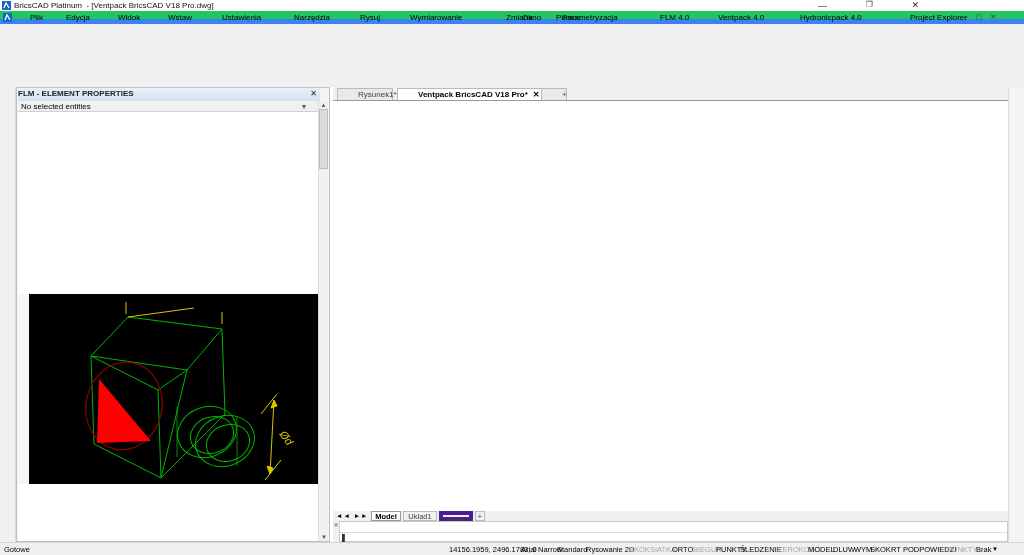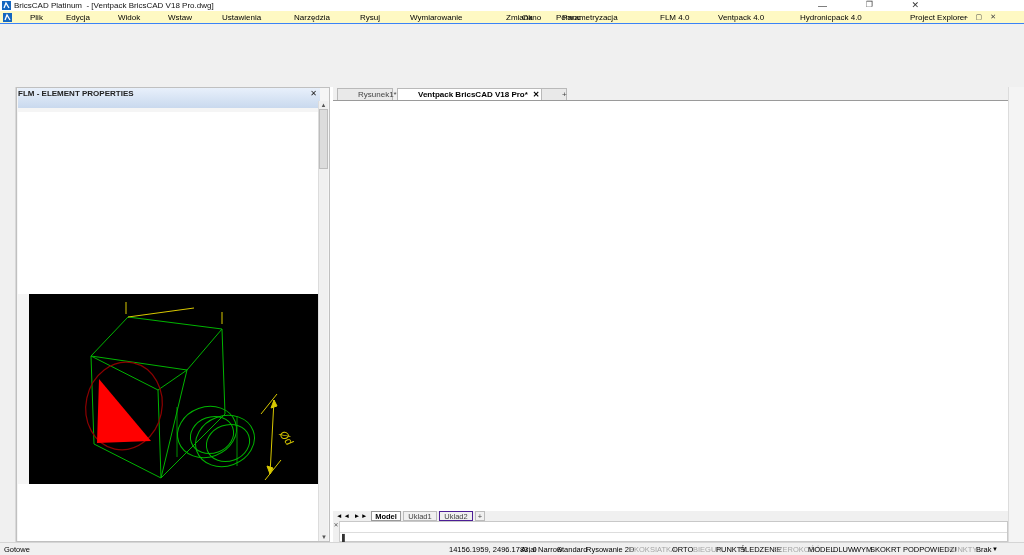--- a/index.html
+++ b/index.html
@@ -1,20 +1,20 @@
 <!DOCTYPE html>
 <html><head><meta charset="utf-8"><style>
 *{margin:0;padding:0;box-sizing:border-box}
 html,body{width:1024px;height:555px;overflow:hidden;font-family:"Liberation Sans",sans-serif;background:#fff}
 #app{position:relative;width:1024px;height:555px;font-size:8px;color:#000}
 .abs{position:absolute}
 
 #title{left:0;top:0;width:945px;height:11px;background:#fff;font-size:8px}
 #title .txt{position:absolute;left:14px;top:1px;font-size:8px;color:#111}
-#menu{left:0;top:11px;width:1024px;height:13px;background:#fef9c3;border-bottom:1px solid #3b82f6}
+#menu{left:0;top:11px;width:1024px;height:13px;background:#22c55e;border-bottom:5px solid #3b82f6}
 #menu span{position:absolute;top:2px;font-size:8px;color:#000}
 
 #tb{left:0;top:24px;width:1024px;height:63px;background:#f0f0f0}
 
 #lefttb{left:0;top:87px;width:16px;height:455px;background:#f0f0f0;border-right:1px solid #d9d9d9}
 #panel{left:16px;top:87px;width:314px;height:455px;background:#f5f5f5;border:1px solid #c0c0c0}
 #phead{position:absolute;left:1px;top:0;width:302px;height:20px;background:linear-gradient(#e8f0fb,#c9d9ee);font-size:8px;font-weight:bold;color:#222;text-align:left;line-height:12px}
 #pcombo{position:absolute;left:1px;top:13px;width:302px;height:11px;background:#f0f0f0;border-bottom:1px solid #d0d0d0;font-size:8px;line-height:11px;padding-left:3px}
 #pgrid{position:absolute;left:1px;top:24px;width:302px;height:182px;background:#fff;font-size:8px}
 #pimg{position:absolute;left:12px;top:206px;width:290px;height:190px;background:#000}
@@ -74,20 +74,21 @@
 </div>
 <span class="abs" style="left:522px;top:13px;font-size:8px">Okno</span>
 <span class="abs" style="left:556px;top:13px;font-size:8px">Pomoc</span>
 
 <div class="abs" id="tb"></div>
 
 <div class="abs" id="lefttb"></div>
 
 <div class="abs" id="panel">
  <div id="phead">FLM - ELEMENT PROPERTIES<span style="position:absolute;right:3px;font-weight:normal">✕</span></div>
+ <div id="pcombo">No selected entities<span style="position:absolute;right:14px;top:0;color:#555">▾</span></div>
  <div id="pgrid"></div>
  <div id="pimg">
  <svg width="290" height="190" viewBox="0 0 290 190">
   <g stroke="#00b400" fill="none" stroke-width="1">
    <path d="M62 62 L99 23 L193 35 L158 76 Z"></path>
    <path d="M62 62 L65 150 L132 184 L158 76"></path>
    <path d="M132 184 L129 96 L62 62 M129 96 L158 76"></path>
    <path d="M193 35 L196 120 L132 184"></path>
    <ellipse cx="178" cy="138" rx="30" ry="25" transform="rotate(-20 178 138)"></ellipse>
    <ellipse cx="183" cy="141" rx="22" ry="18" transform="rotate(-20 183 141)"></ellipse>
@@ -120,21 +121,21 @@
 </div>
 
 <div class="abs" id="canvas"></div>
 
 <div class="abs" id="righttb"></div>
 
 <div class="abs" id="mtabs">
  <span style="position:absolute;left:3px;top:1px;font-size:6.5px;letter-spacing:1px">◄◄ ►►</span>
  <span style="position:absolute;left:38px;top:0px;width:30px;height:10px;background:#fff;border:1px solid #999;text-align:center;font-weight:bold">Model</span>
  <span style="position:absolute;left:70px;top:0px;width:34px;height:10px;border:1px solid #bbb;text-align:center;color:#444">Uklad1</span>
- <span style="position:absolute;left:106px;top:0px;width:34px;height:10px;border:1px solid #4c1d95;text-align:center;color:#444">Uklad2</span>
+ <span style="position:absolute;left:106px;top:0px;width:34px;height:10px;border:4px solid #4c1d95;text-align:center;color:#444">Uklad2</span>
  <span style="position:absolute;left:142px;top:0px;width:10px;height:10px;border:1px solid #bbb;text-align:center;color:#444">+</span>
 </div>
 
 <div class="abs" id="cmd">
  <div style="position:absolute;left:3px;top:1px;color:#333">:</div>
  <div style="position:absolute;left:0;top:10px;width:673px;height:1px;background:#ddd"></div>
  <div style="position:absolute;left:8px;top:12px;color:#333">▌</div>
 </div>
 <div class="abs" style="left:333px;top:521px;width:7px;height:21px;background:#f0f0f0;border-right:1px solid #ccc;font-size:6px;text-align:center;color:#555">✕</div>
 

